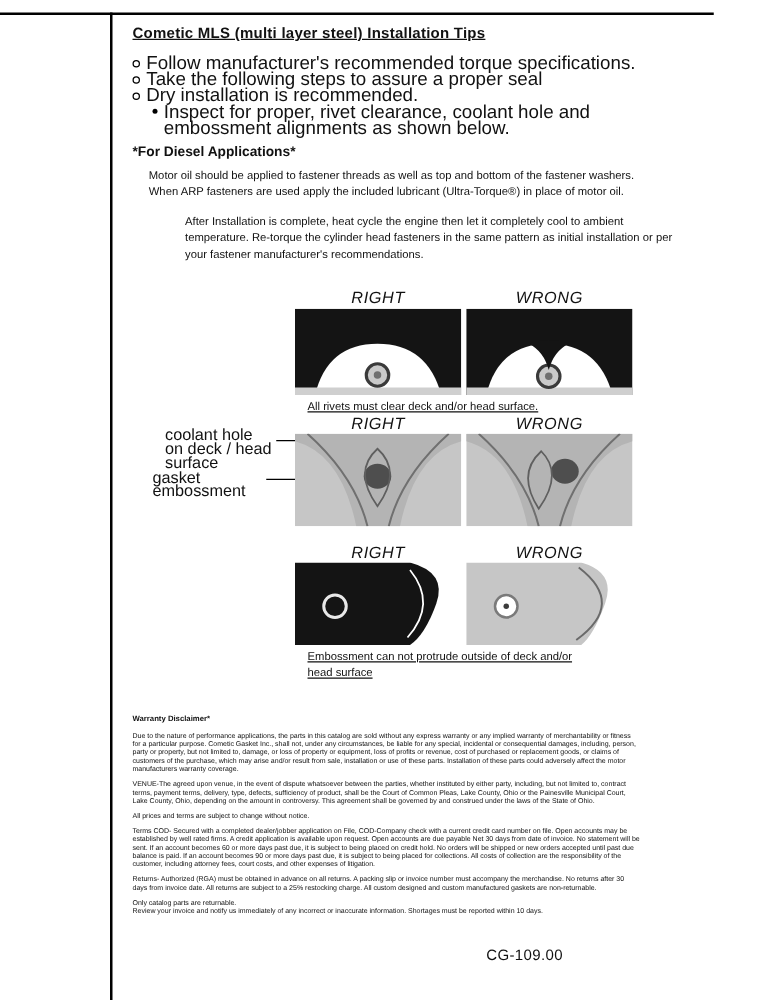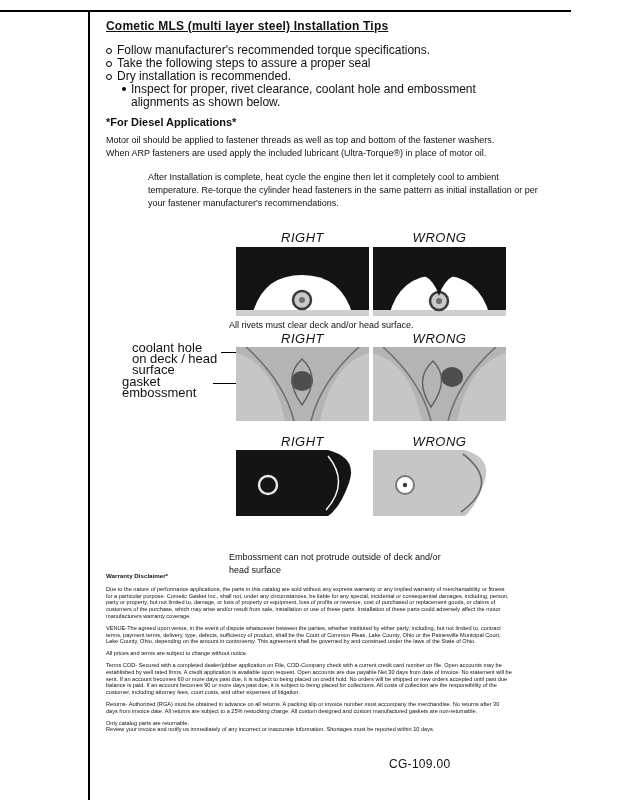--- a/index.html
+++ b/index.html
@@ -20,52 +20,52 @@
 
   
   .title {
     left: 106px; top: 19px;
     font-size: 12px; font-weight: bold;
     text-decoration: underline;
     letter-spacing: 0.2px;
   }
 
   
-  .tips { left: 106px; top: 44px; width: 420px; font-size: 12px; }
+  .tips { left: 106px; top: 44px; width: 420px; font-size: 15px; }
   .tip  { display: flex; align-items: flex-start; line-height: 13px; }
   .tip.sub { margin-left: 16px; }
   .marker { flex: 0 0 auto; width: 4px; height: 4px; border-radius: 50%; margin: 4px 5px 0 0; }
   .marker.open  { border: 1px solid #000; }
   .marker.solid { background: #000; }
 
   
   .diesel-heading { left: 106px; top: 116px; font-size: 11px; font-weight: bold; }
   .para { left: 106px; width: 400px; font-size: 9px; line-height: 13px; }
-  .para1 { top: 134px; }
+  .para1 { top: 134px; margin-left: 13px; }
   .para2 { top: 171px; margin-left: 42px; }
   .note  { left: 106px; top: 213px; font-size: 9px; }
 
   
   .col-hdr { width: 133px; text-align: center; font-size: 13px; letter-spacing: 0.5px; font-style: italic; }
   .hdr-left  { left: 236px; }
   .hdr-right { left: 373px; }
   .r1 { top: 230px; }
   .r2 { top: 331px; }
   .r3 { top: 434px; }
   .diagram { width: 133px; }
   .img-left  { left: 236px; }
   .img-right { left: 373px; }
   .img-r1 { top: 247px; height: 69px; }
   .img-r2 { top: 347px; height: 74px; }
   .img-r3 { top: 450px; height: 66px; }
   .diagram svg { display: block; width: 100%; height: 100%; }
-  .caption { left: 229px; font-size: 9px; line-height: 13px; }
+  .caption { left: 246px; font-size: 9px; line-height: 13px; text-decoration: underline; }
   .cap1 { top: 319px; }
   .cap2 { top: 424px; }
-  .cap3 { top: 519px; width: 232px; margin-top: 32px; }
+  .cap3 { top: 519px; width: 232px; }
 
   
   .ptr-label { font-size: 13px; line-height: 11px; }
   .lbl-coolant { left: 132px; top: 342px; width: 86px; }
   .lbl-emboss  { left: 122px; top: 376px; width: 92px; }
   .ptr-line { height: 1px; background: #000; }
   .line-coolant { left: 221px; top: 352px; width: 46px; }
   .line-emboss  { left: 213px; top: 383px; width: 44px; }
 
   

